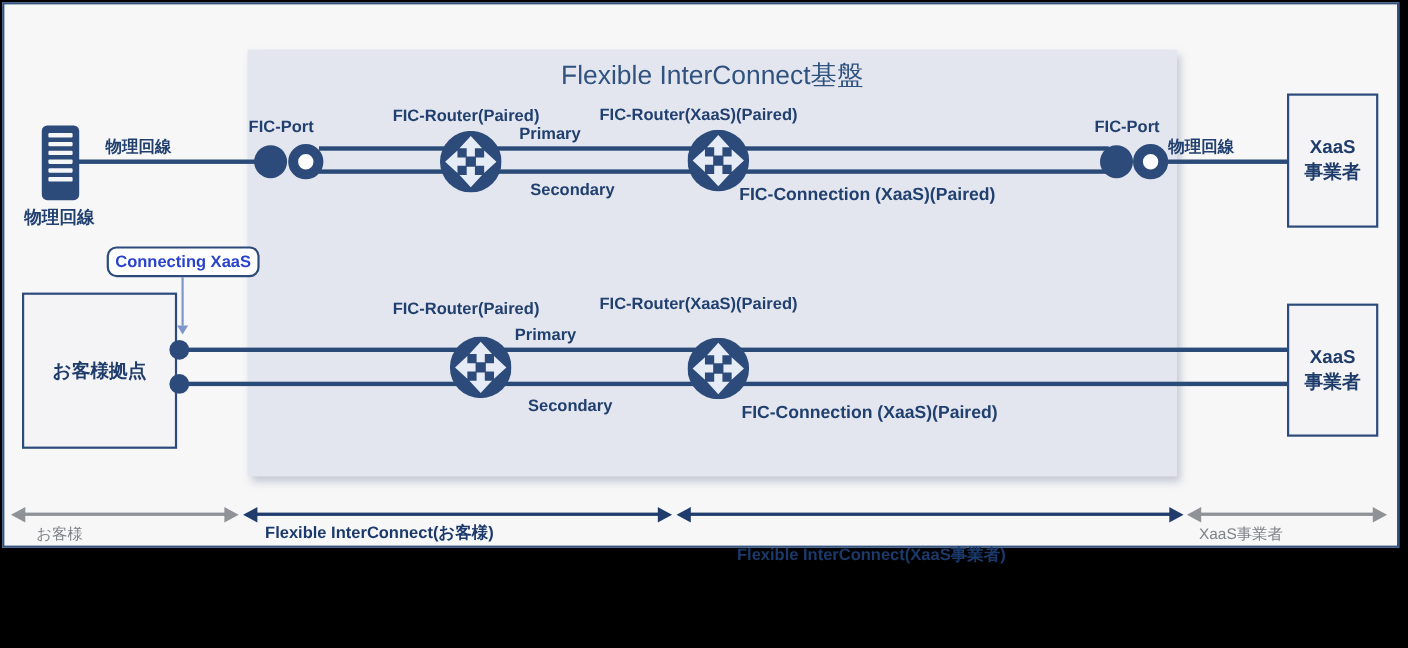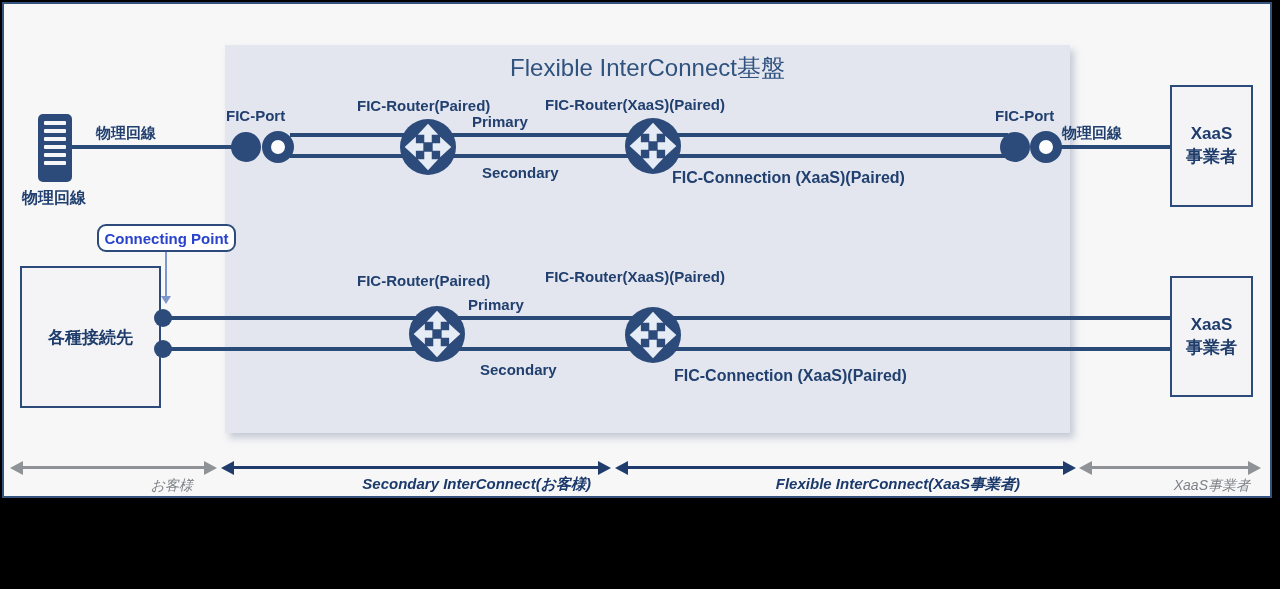--- a/index.html
+++ b/index.html
@@ -40,21 +40,21 @@
   .darrow .head-l,.darrow .head-r{position:absolute;width:0;height:0;top:0;
       border-top:7px solid transparent;border-bottom:7px solid transparent;}
   .darrow .head-l{left:0;}
   .darrow .head-r{right:0;}
   .darrow.gray .shaft{background:#8f9296;}
   .darrow.gray .head-l{border-right:13px solid #8f9296;}
   .darrow.gray .head-r{border-left:13px solid #8f9296;}
   .darrow.navy .shaft{background:#1f3c6d;}
   .darrow.navy .head-l{border-right:13px solid #1f3c6d;}
   .darrow.navy .head-r{border-left:13px solid #1f3c6d;}
-  .flabel{position:absolute;white-space:nowrap;text-align:right;font-style:italic;}
+  .flabel{position:absolute;white-space:nowrap;text-align:left;}
   .flabel.navy{color:#1b3a6b;font-weight:bold;font-size:15px;}
   .flabel.gray{color:#7e8286;font-size:14px;}
 </style>
 </head>
 <body>
 
 <div class="stage">
 
   <div class="frame"></div>
 
@@ -111,25 +111,25 @@
   <div class="lbl" style="left:995px;top:107px;">FIC-Port</div>
   <div class="port-filled" style="left:1000px;top:132px;"></div>
   <div class="port-ring" style="left:1030px;top:131px;"></div>
   <div class="lbl center" style="left:1062px;top:124px;width:110px;">物理回線</div>
 
   <div class="node-box xaas" style="left:1170px;top:85px;width:83px;height:122px;">XaaS
 事業者</div>
   <div class="node-box xaas" style="left:1170px;top:276px;width:83px;height:121px;">XaaS
 事業者</div>
 
-  <div class="callout">Connecting Point</div>
+  <div class="callout">Connecting XaaS</div>
   <div class="connector-line"></div>
   <div class="connector-head"></div>
 
-  <div class="node-box targets" style="left:20px;top:266px;width:141px;height:142px;">各種接続先</div>
+  <div class="node-box targets" style="left:20px;top:266px;width:141px;height:142px;">お客様拠点</div>
   <div class="dot" style="left:154px;top:309px;"></div>
   <div class="dot" style="left:154px;top:340px;"></div>
 
   <div class="router" style="left:409px;top:306px;">
     <svg viewBox="0 0 60 60" width="56" height="56">
       <circle cx="30" cy="30" r="30" fill="#2c4b7a"></circle>
       <polygon points="30,5 41,17 34,17 34,25 26,25 26,17 19,17" fill="#e6ecf6"></polygon>
       <polygon points="30,55 41,43 34,43 34,35 26,35 26,43 19,43" fill="#e6ecf6"></polygon>
       <polygon points="5,30 17,19 17,26 25,26 25,34 17,34 17,41" fill="#e6ecf6"></polygon>
       <polygon points="55,30 43,19 43,26 35,26 35,34 43,34 43,41" fill="#e6ecf6"></polygon>
@@ -166,17 +166,17 @@
     <span class="shaft"></span>
     <span class="head-r"></span>
   </div>
   <div class="darrow gray" style="left:1079px;top:461px;width:182px;">
     <span class="head-l"></span>
     <span class="shaft"></span>
     <span class="head-r"></span>
   </div>
 
   <div class="flabel gray" style="left:33px;top:477px;width:160px;">お客様</div>
-  <div class="flabel navy" style="left:241px;top:475px;width:350px;">Secondary InterConnect(お客様)</div>
-  <div class="flabel navy" style="left:670px;top:475px;width:350px;">Flexible InterConnect(XaaS事業者)</div>
+  <div class="flabel navy" style="left:241px;top:475px;width:350px;">Flexible InterConnect(お客様)</div>
+  <div class="flabel navy" style="left:670px;top:495px;width:350px;">Flexible InterConnect(XaaS事業者)</div>
   <div class="flabel gray" style="left:1090px;top:477px;width:160px;">XaaS事業者</div>
 
 </div>
 
 </body></html>

